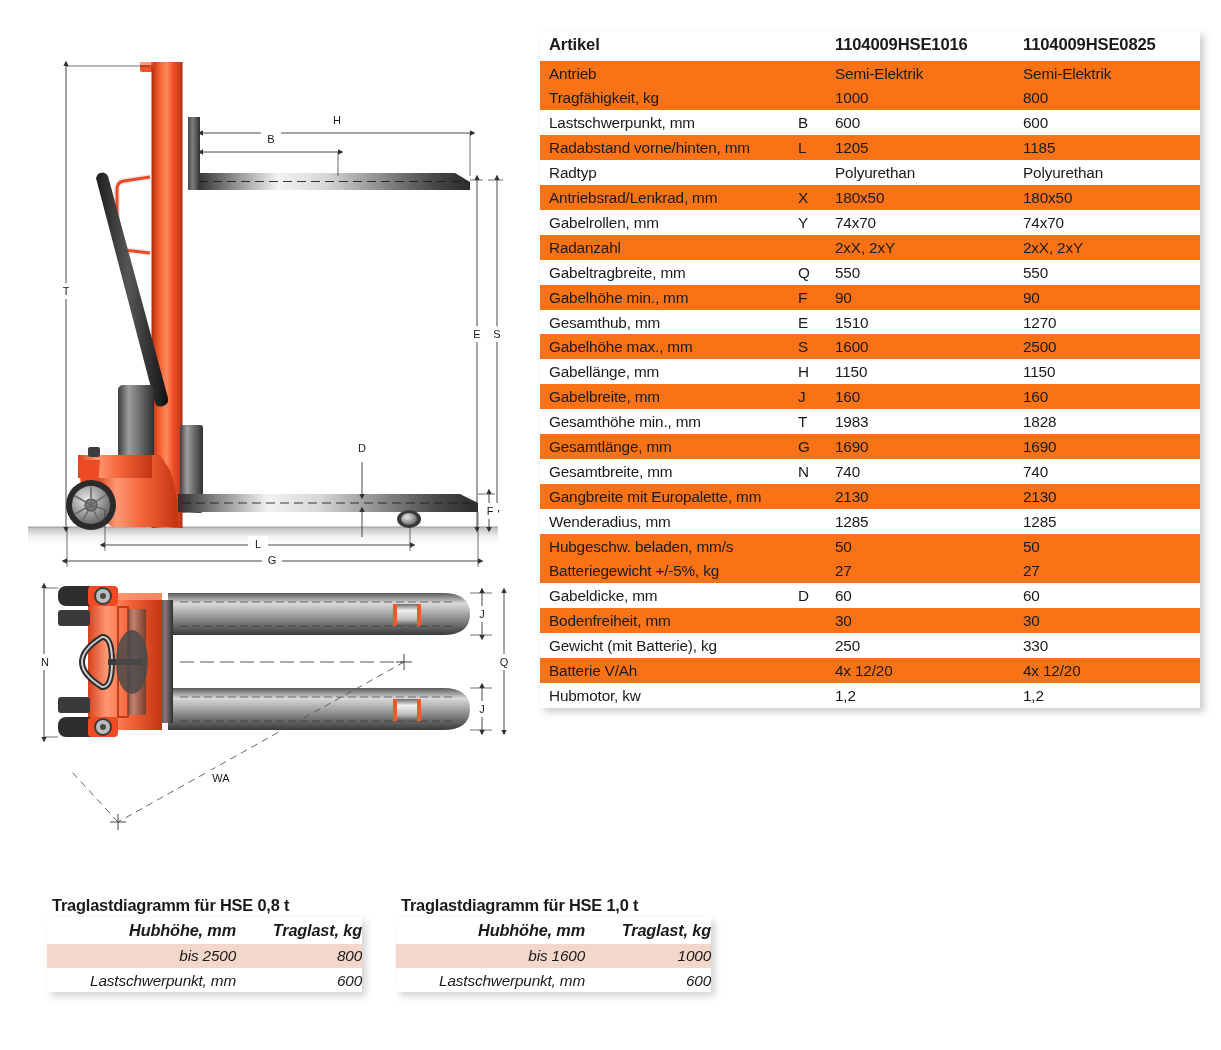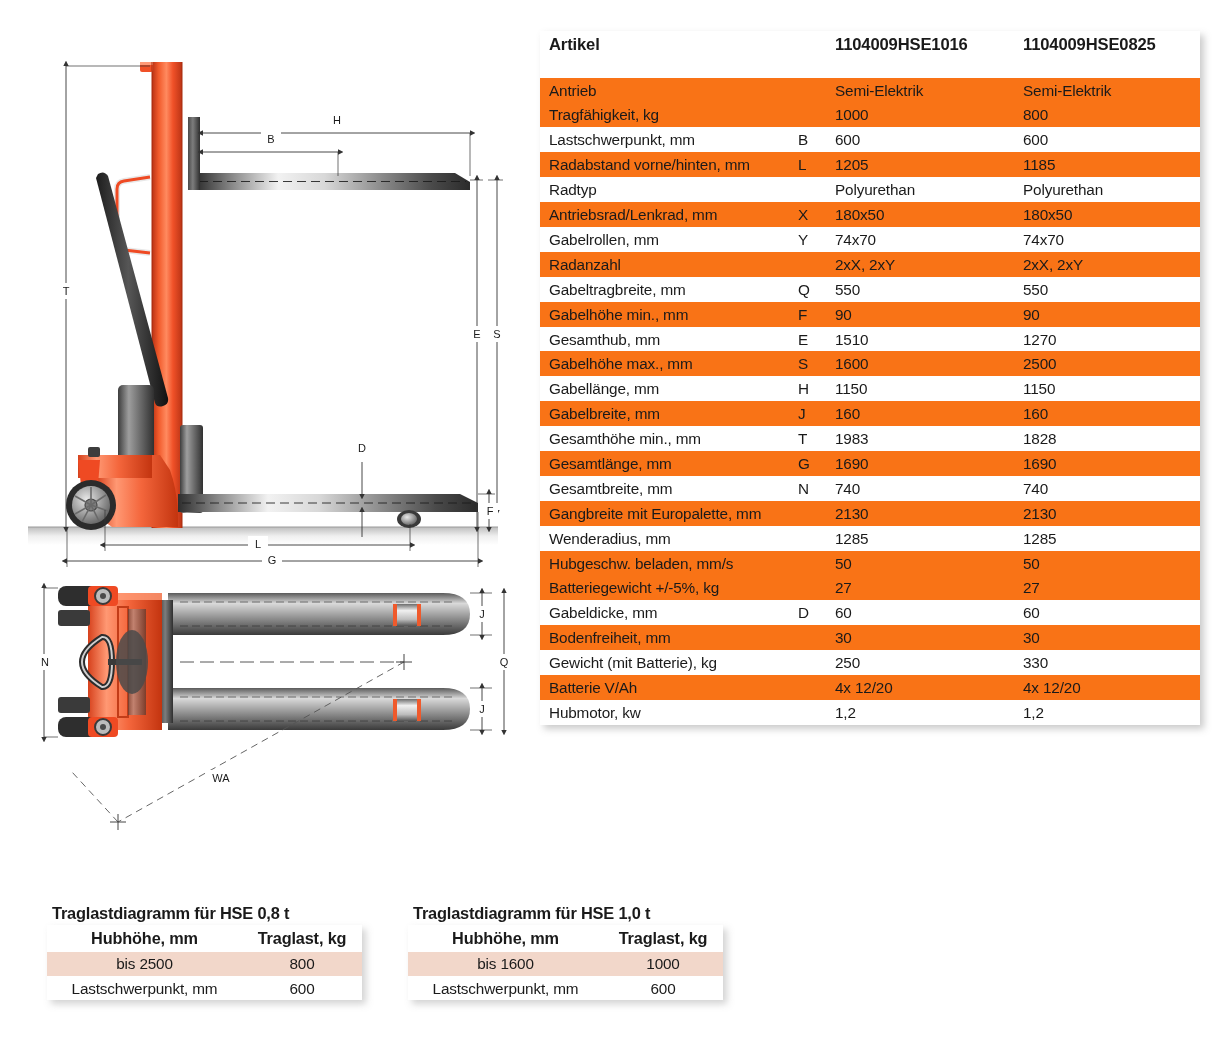--- a/index.html
+++ b/index.html
@@ -51,60 +51,61 @@
     padding: 5px 0 4.6px 0;
     text-align: left;
     vertical-align: middle;
     white-space: nowrap;
     letter-spacing: -0.15px;
   }
   #spec-table thead th {
     font-weight: bold;
     font-size: 16.6px;
     background: #ffffff;
-    padding: 6px 0 24px 0;
+    padding: 6px 0 7px 0;
   }
   #spec-table th.h-label { padding-left: 9px; }
   #spec-table th.h-v1, #spec-table td.v1 { padding-left: 2px; }
   #spec-table th.h-v2, #spec-table td.v2 { padding-left: 2px; }
   #spec-table td.lbl { padding-left: 9px; }
   #spec-table td.sym { text-align: left; padding-left: 0px; }
   #spec-table tbody tr.odd  { background: #f97316; }
   #spec-table tbody tr.even { background: #ffffff; }
 
   
   .load-chart {
     position: absolute;
   }
   #load-chart-0 { left: 47px;  top: 896px; width: 315px; }
-  #load-chart-1 { left: 408px; top: 896px; width: 315px; }
+  #load-chart-1 { left: 396px; top: 896px; width: 315px; }
 
   .load-chart .lc-title {
     font-size: 16.4px;
     font-weight: bold;
     letter-spacing: -0.2px;
-    margin: 8px 0 2px 5px;
+    margin: 0 0 2px 5px;
     white-space: nowrap;
   }
   .lc-table {
     width: 100%;
     border-collapse: collapse;
     table-layout: fixed;
     background: #ffffff;
     box-shadow: 4px 4px 7px rgba(150,150,150,0.42);
   }
   .lc-table col.lc-c1 { width: 60%; }
   .lc-table col.lc-c2 { width: 40%; }
   .lc-table th, .lc-table td {
     font-size: 15.3px;
     line-height: 1;
-    text-align: center;
+    text-align: right;
     padding: 4.5px 0 4.5px 6px;
     white-space: nowrap;
     letter-spacing: -0.15px;
+    font-style: italic;
   }
   .lc-table thead th {
     font-weight: bold;
     font-size: 16.3px;
     background: #ffffff;
     padding-bottom: 6px;
   }
   .lc-table tbody tr.odd  { background: #f2d7ca; }
   .lc-table tbody tr.even { background: #ffffff; }
 

